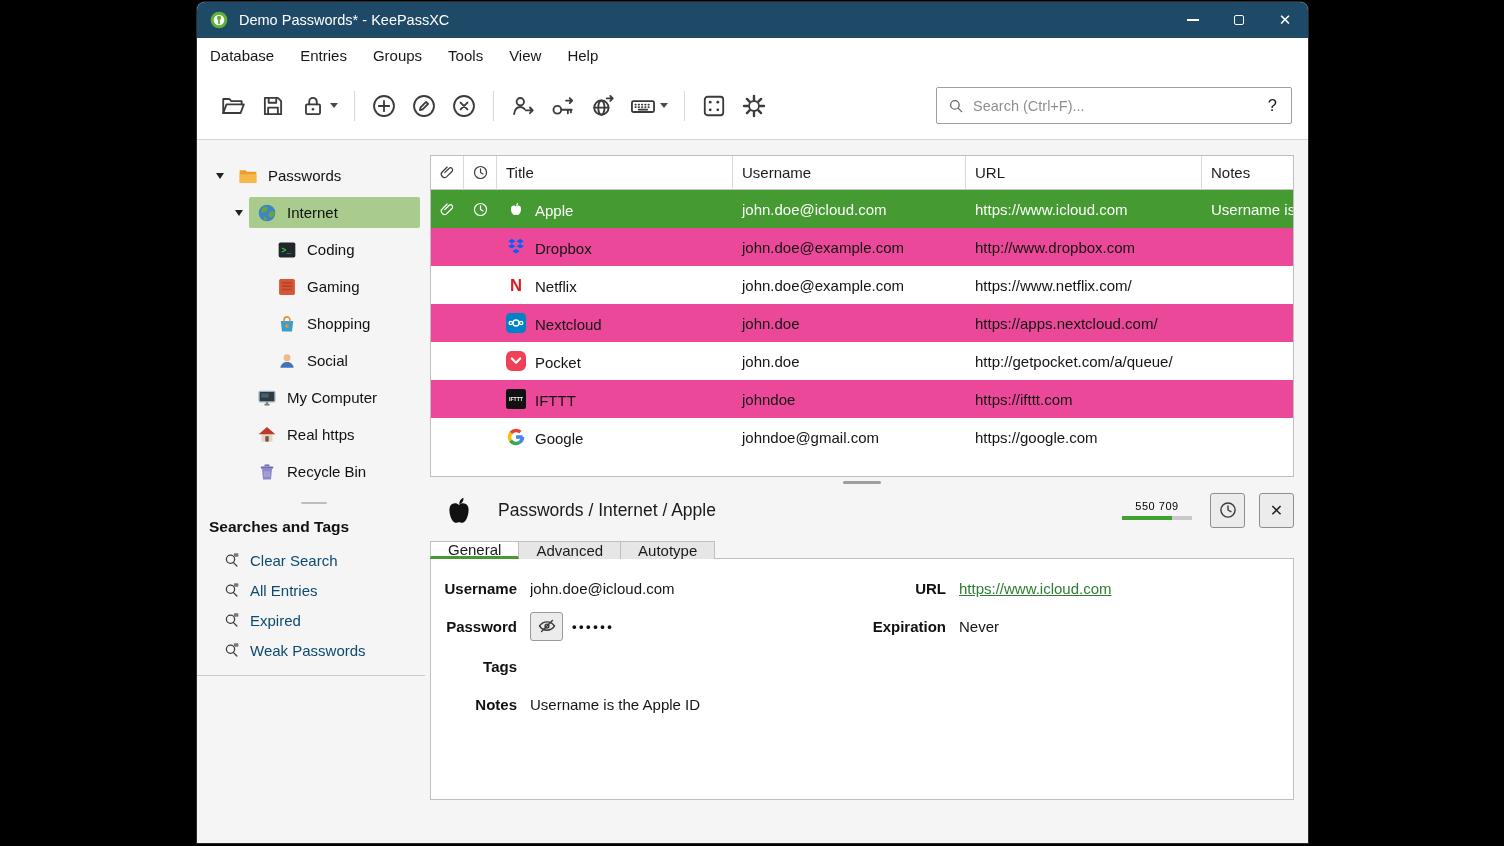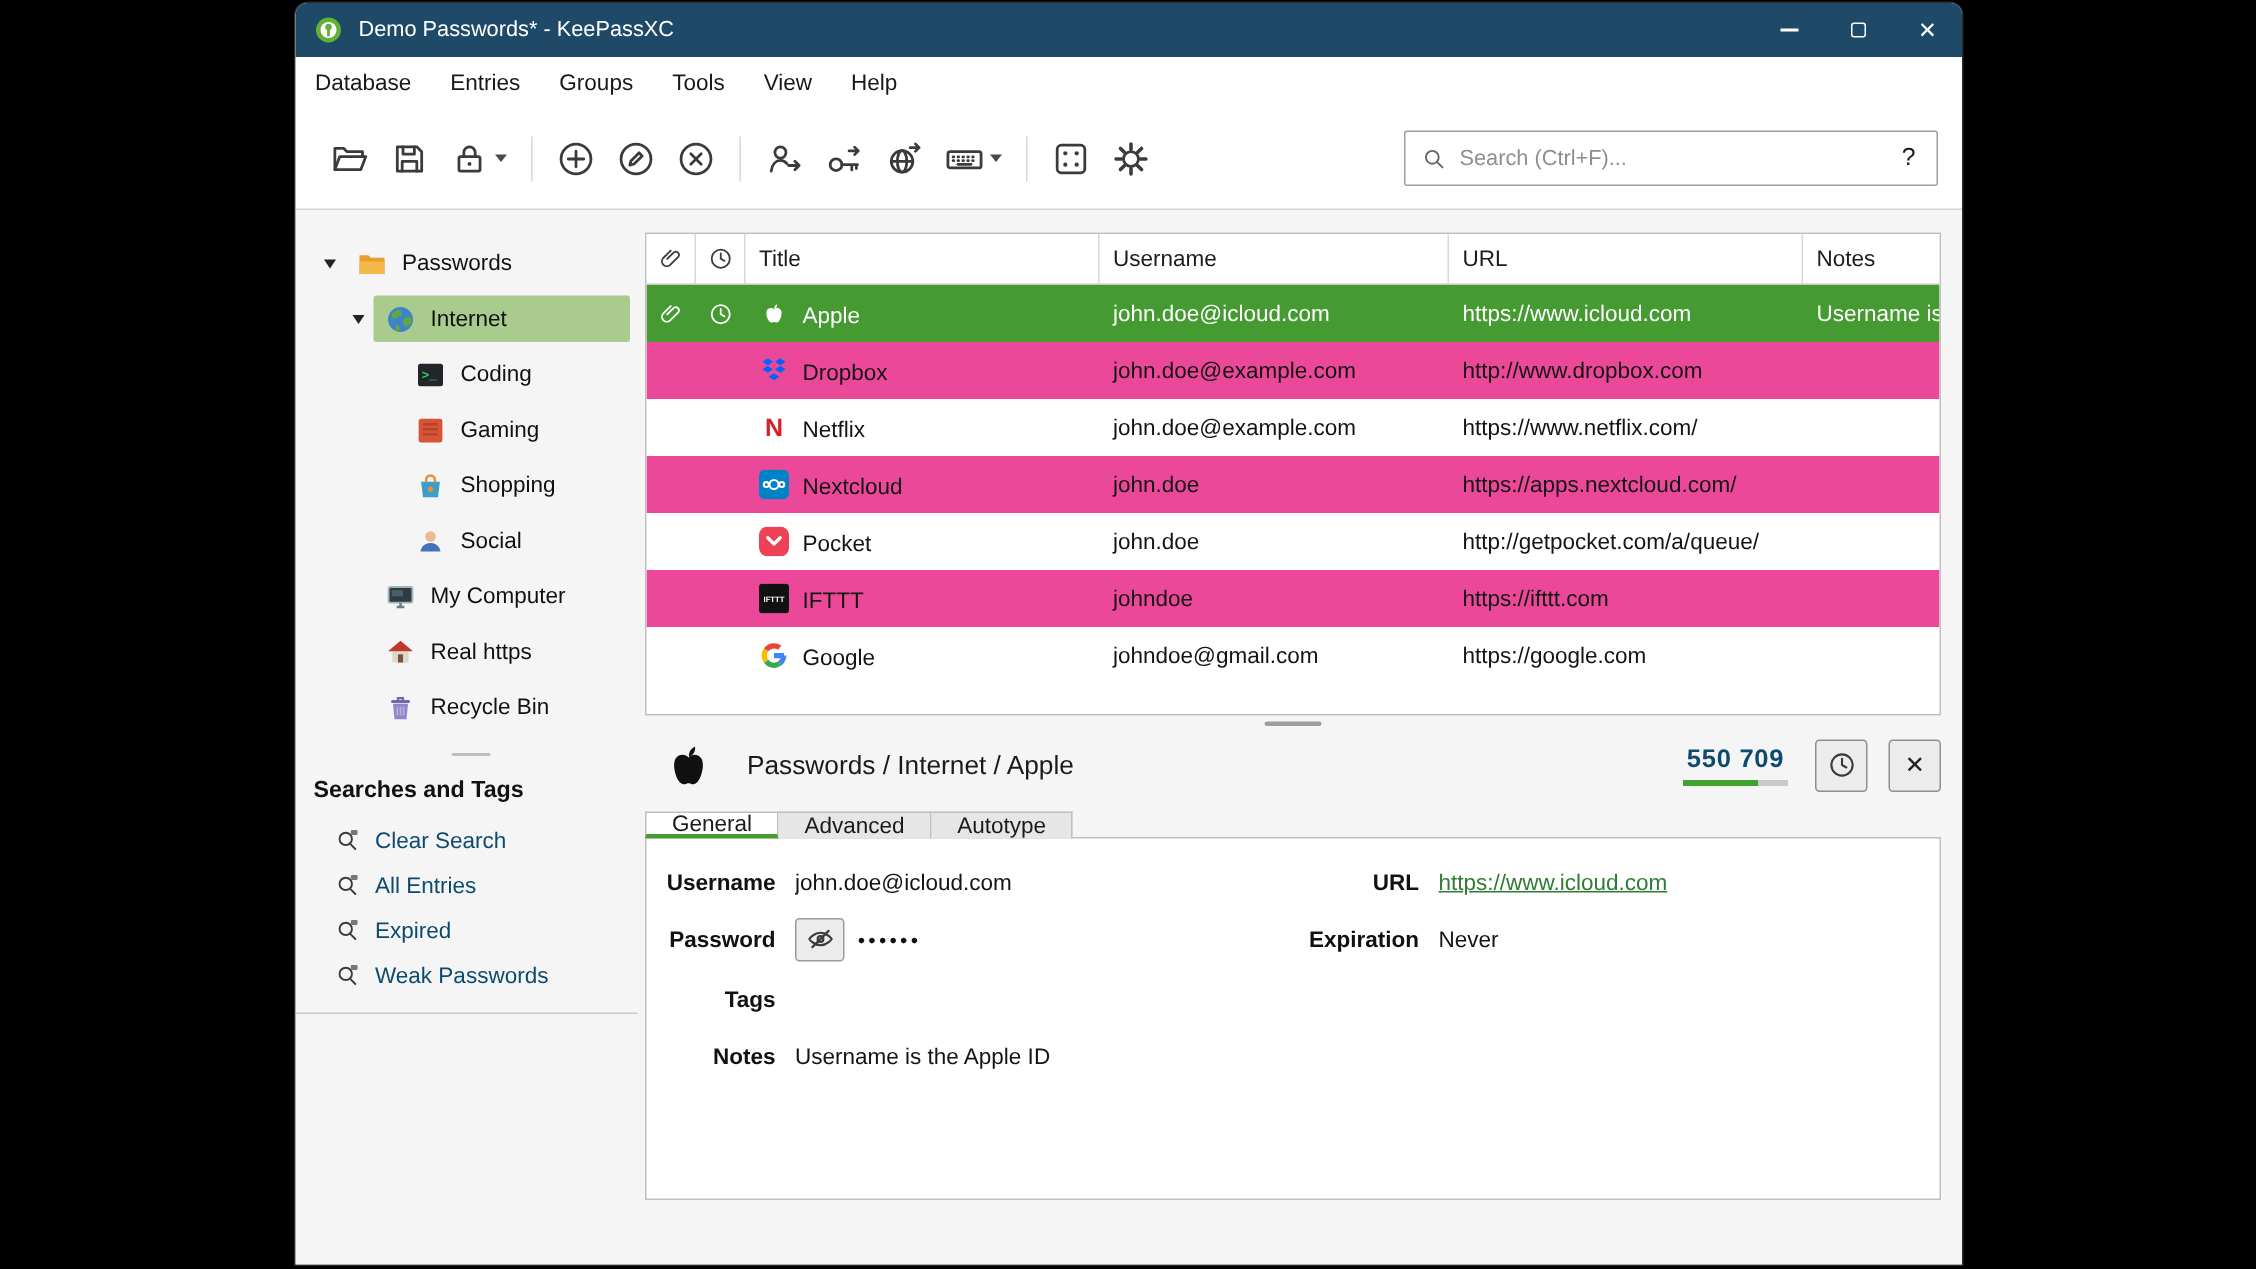--- a/index.html
+++ b/index.html
@@ -82,21 +82,21 @@
   
   .splitter{height:10px;flex:none;display:flex;align-items:center;justify-content:center}
   .splitter-handle{width:38px;height:3px;background:#9e9e9e;border-radius:1.5px}
 
   
   .preview{flex:none;display:flex;flex-direction:column;height:313px}
   .preview-header{height:46px;display:flex;align-items:center;flex:none}
   .apple-big{width:34px;height:40px;margin-left:12px;flex:none}
   .breadcrumb{font-size:17.5px;color:#1a1a1a;margin-left:22px;white-space:nowrap}
   .totp-wrap{margin-left:auto;display:flex;flex-direction:column;align-items:center;width:78px;flex:none}
-  .totp-code{font-size:17px;font-weight:bold;color:#0c4a6e;letter-spacing:.5px}
+  .totp-code{font-size:11px;font-weight:normal;color:#000000;letter-spacing:.5px}
   .totp-bar{width:70px;height:4px;background:#c9c9c9;margin-top:4px;position:relative}
   .totp-fill{position:absolute;left:0;top:0;height:100%;width:72%;background:#3fa22e}
   .icon-btn{width:35px;height:35px;border:1px solid #8f8f8f;border-radius:3px;background:#ececec;display:flex;align-items:center;justify-content:center;margin-left:14px;flex:none;font-size:16px;color:#222}
   .tabs{display:flex;flex:none;margin-top:8px;position:relative;z-index:2}
   .tab{height:18px;display:flex;align-items:center;padding:0 17px;font-size:15px;color:#1a1a1a;background:#e6e6e6;border:1px solid #bfbfbf;border-bottom:none}
   .tab + .tab{border-left:none}
   .tab.selected{background:#fff;border-bottom:3px solid #459a31;margin-bottom:-1px}
   .fields-box{flex:1;border:1px solid #bfbfbf;background:#fff;margin-top:-1px;padding:12px 16px 0 0;display:flex;z-index:1}
   .fields-left{width:420px;flex:none}
   .fields-right{flex:1;min-width:0}

